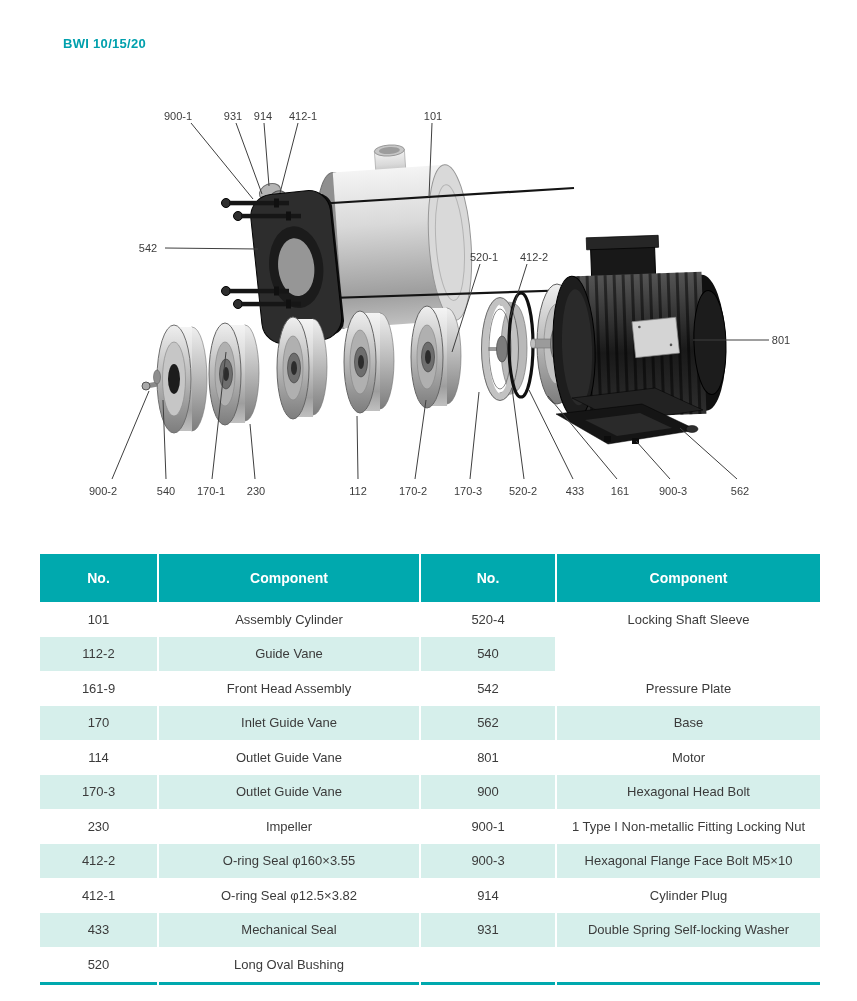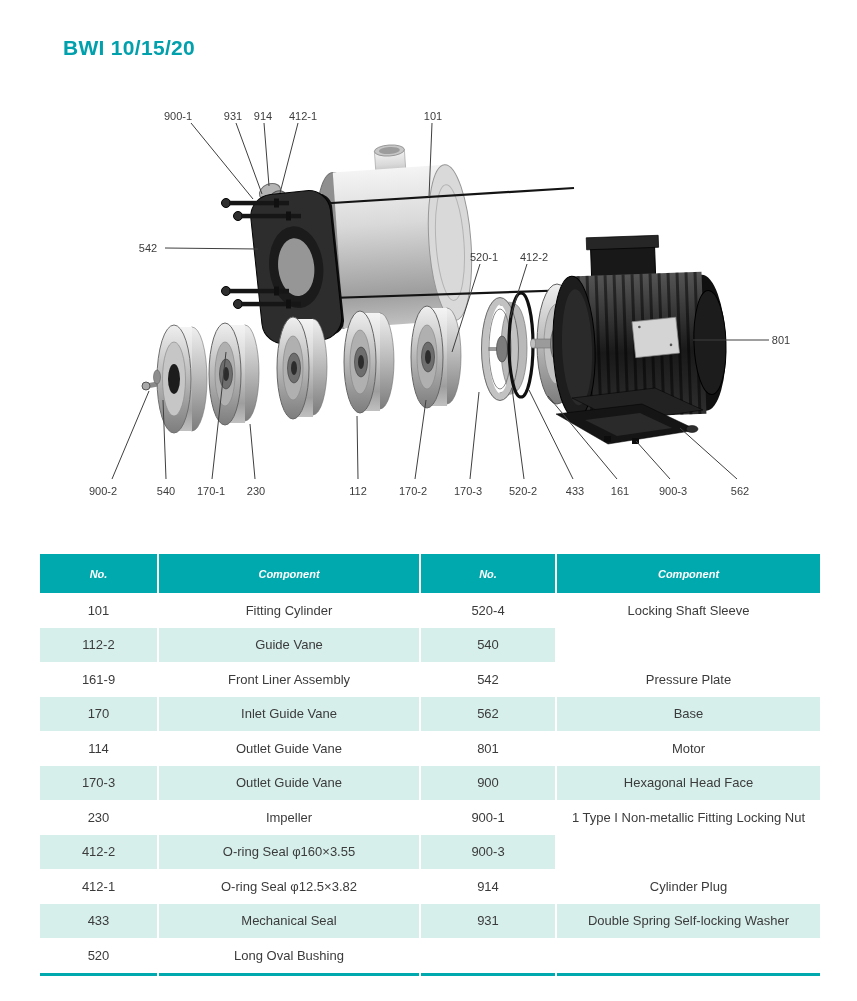--- a/index.html
+++ b/index.html
@@ -1,32 +1,32 @@
 <!DOCTYPE html>
 <html style="--accent: #00a0ad; --accent-header: #00a9ae; --row-alt: #d6efeb; --tcolor: #3b3b3b;"><head>
 <meta charset="utf-8">
 <style>
   html,body{margin:0;padding:0;}
   body{background:#ffffff;width:857px;height:1001px;position:relative;
        font-family:"Liberation Sans",sans-serif;overflow:hidden;}
 
-  .page-title{position:absolute;left:63px;top:36px;font-size:21px;font-weight:bold;
+  .page-title{position:absolute;left:63px;top:36px;font-size:13px;font-weight:bold;
               color:var(--accent,#00a0ad);letter-spacing:.3px;}
 
   #diagram{position:absolute;left:0;top:0;width:857px;height:520px;}
   .callout-text{font:11px "Liberation Sans",sans-serif;fill:#3c3c3c;
                 text-anchor:middle;dominant-baseline:central;}
   .leader{stroke:#3f3f3f;stroke-width:1;fill:none;}
 
   #parts-table{position:absolute;left:40px;top:554px;width:780px;}
   .t-row{display:grid;grid-template-columns:117px 260px 134px 263px;column-gap:2px;}
   .t-row>div{display:flex;align-items:center;justify-content:center;text-align:center;
              font-size:13px;color:var(--tcolor,#3b3b3b);}
   .t-head>div{background:var(--accent-header,#00a9ae);color:#fff;font-weight:bold;
-              height:39px;font-size:11px;font-style:italic;}
+              height:48px;font-size:14px;}
   .t-body>div{height:34.5px;background:#ffffff;}
   .t-body.alt>div{background:var(--row-alt,#d6efeb);}
   .t-foot>div{height:3px;background:var(--accent-header,#00a9ae);}
 </style>
 </head>
 <body>
 
 <div class="page-title">BWI 10/15/20</div>
 
 <svg id="diagram" viewBox="0 0 857 520">
@@ -244,63 +244,64 @@
 
 <div id="parts-table">
     <div class="t-row t-head">
       <div>No.</div>
       <div>Component</div>
       <div>No.</div>
       <div>Component</div>
     </div>
     <div class="t-row t-body">
       <div>101</div>
-      <div>Fitting Cylinder</div>
+      <div>Assembly Cylinder</div>
       <div>520-4</div>
       <div>Locking Shaft Sleeve</div>
     </div>
     <div class="t-row t-body alt">
       <div>112-2</div>
       <div>Guide Vane</div>
       <div>540</div>
     </div>
     <div class="t-row t-body">
       <div>161-9</div>
-      <div>Front Liner Assembly</div>
+      <div>Front Head Assembly</div>
       <div>542</div>
       <div>Pressure Plate</div>
     </div>
     <div class="t-row t-body alt">
       <div>170</div>
       <div>Inlet Guide Vane</div>
       <div>562</div>
       <div>Base</div>
     </div>
     <div class="t-row t-body">
       <div>114</div>
       <div>Outlet Guide Vane</div>
       <div>801</div>
       <div>Motor</div>
     </div>
     <div class="t-row t-body alt">
       <div>170-3</div>
       <div>Outlet Guide Vane</div>
       <div>900</div>
-      <div>Hexagonal Head Face</div>
+      <div>Hexagonal Head Bolt</div>
     </div>
     <div class="t-row t-body">
       <div>230</div>
       <div>Impeller</div>
       <div>900-1</div>
       <div>1 Type I Non-metallic Fitting Locking Nut</div>
     </div>
     <div class="t-row t-body alt">
       <div>412-2</div>
       <div>O-ring Seal φ160×3.55</div>
       <div>900-3</div>
+      <div>Hexagonal Flange Face Bolt M5×10</div>
     </div>
     <div class="t-row t-body">
       <div>412-1</div>
       <div>O-ring Seal φ12.5×3.82</div>
       <div>914</div>
       <div>Cylinder Plug</div>
     </div>
     <div class="t-row t-body alt">
       <div>433</div>
       <div>Mechanical Seal</div>

